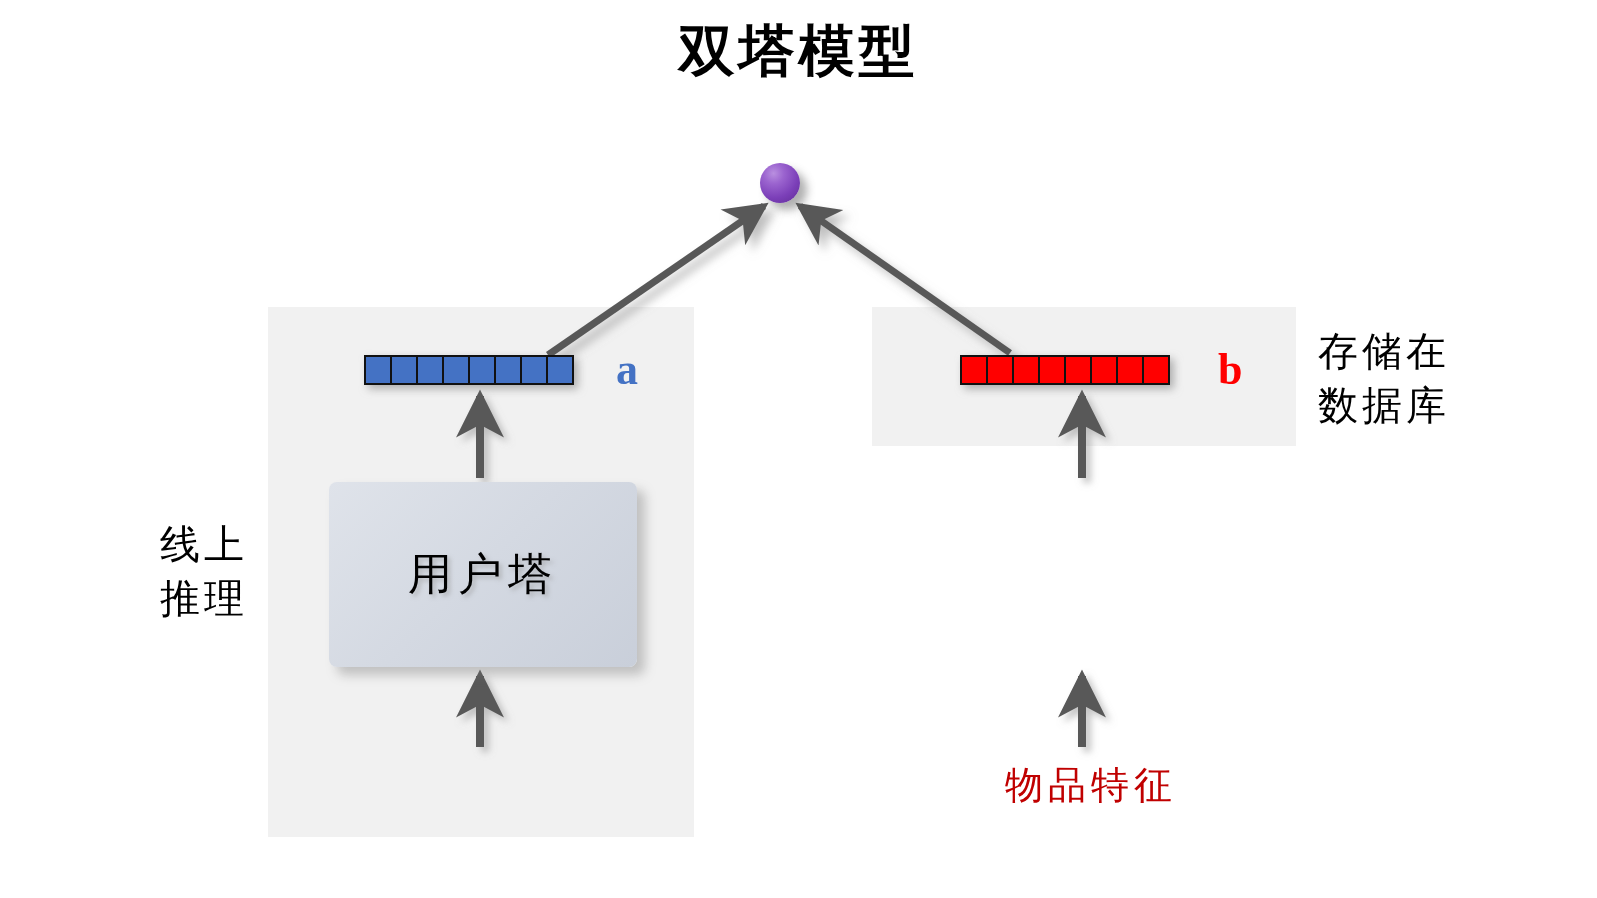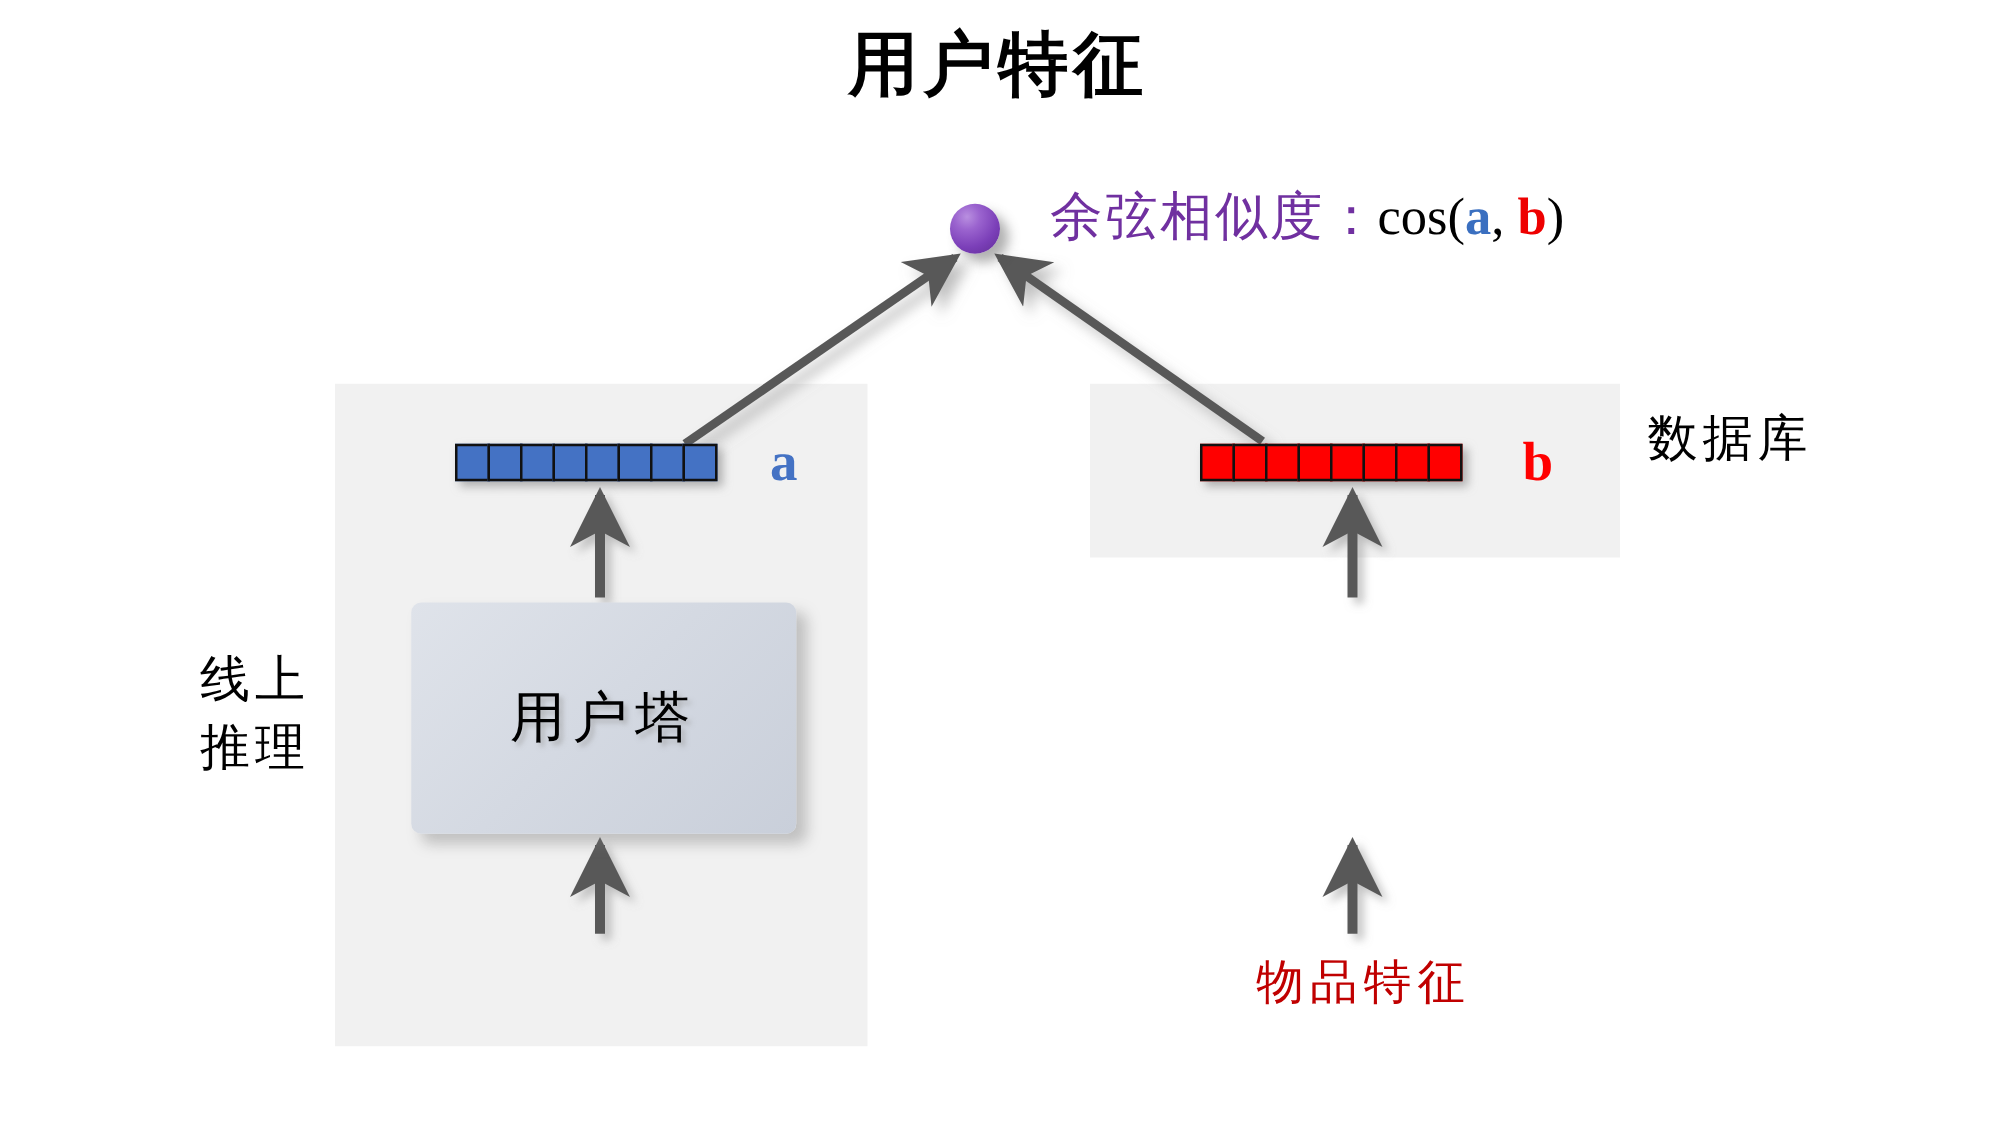--- a/index.html
+++ b/index.html
@@ -155,21 +155,21 @@
     width: 1597px;
     height: 898px;
     pointer-events: none;
   }
 </style>
 </head>
 <body>
 
 <div id="canvas">
 
-  <div id="title">用户特征</div>
+  <div id="title">双塔模型</div>
 
   <div class="grey-panel" id="panel-left" style="background: rgb(241, 241, 241);"></div>
   <div class="grey-panel" id="panel-right" style="background: rgb(241, 241, 241);"></div>
 
   <svg id="arrows" viewBox="0 0 1597 898">
     <defs>
       <filter id="softshadow" x="-40%" y="-40%" width="200%" height="200%">
         <feDropShadow dx="7" dy="7" stdDeviation="5" flood-color="#8a8a8a" flood-opacity="0.55"></feDropShadow>
       </filter>
       <filter id="softshadow2" x="-60%" y="-60%" width="240%" height="240%">
@@ -194,23 +194,20 @@
     <g filter="url(#softshadow2)">
       <line x1="480" y1="478" x2="480" y2="396" stroke="#595959" stroke-width="8" marker-end="url(#ah-up)"></line>
       <line x1="480" y1="747" x2="480" y2="676" stroke="#595959" stroke-width="8" marker-end="url(#ah-up)"></line>
       <line x1="1082" y1="478" x2="1082" y2="396" stroke="#595959" stroke-width="8" marker-end="url(#ah-up)"></line>
       <line x1="1082" y1="747" x2="1082" y2="676" stroke="#595959" stroke-width="8" marker-end="url(#ah-up)"></line>
     </g>
   </svg>
 
   <div id="sphere"></div>
 
-  <div id="cos-caption">
-    <span class="cn">余弦相似度</span><span class="colon">：</span><span class="fn">cos(</span><span class="va">a</span><span class="fn">, </span><span class="vb">b</span><span class="fn">)</span>
-  </div>
 
   <div class="vector" id="vector-a">
       <div class="cell" style="background: rgb(68, 114, 196);"></div>
       <div class="cell" style="background: rgb(68, 114, 196);"></div>
       <div class="cell" style="background: rgb(68, 114, 196);"></div>
       <div class="cell" style="background: rgb(68, 114, 196);"></div>
       <div class="cell" style="background: rgb(68, 114, 196);"></div>
       <div class="cell" style="background: rgb(68, 114, 196);"></div>
       <div class="cell" style="background: rgb(68, 114, 196);"></div>
       <div class="cell" style="background: rgb(68, 114, 196);"></div>
@@ -236,16 +233,17 @@
 
 
   <div class="feature-label" id="feat-item" style="color: rgb(192, 0, 0); text-align: center;">物品特征</div>
 
   <div class="side-note" id="note-left">
     <div>线上</div>
     <div>推理</div>
   </div>
 
   <div class="side-note" id="note-right">
+    <div>存储在</div>
     <div>数据库</div>
   </div>
 
 </div>
 
 </body></html>

